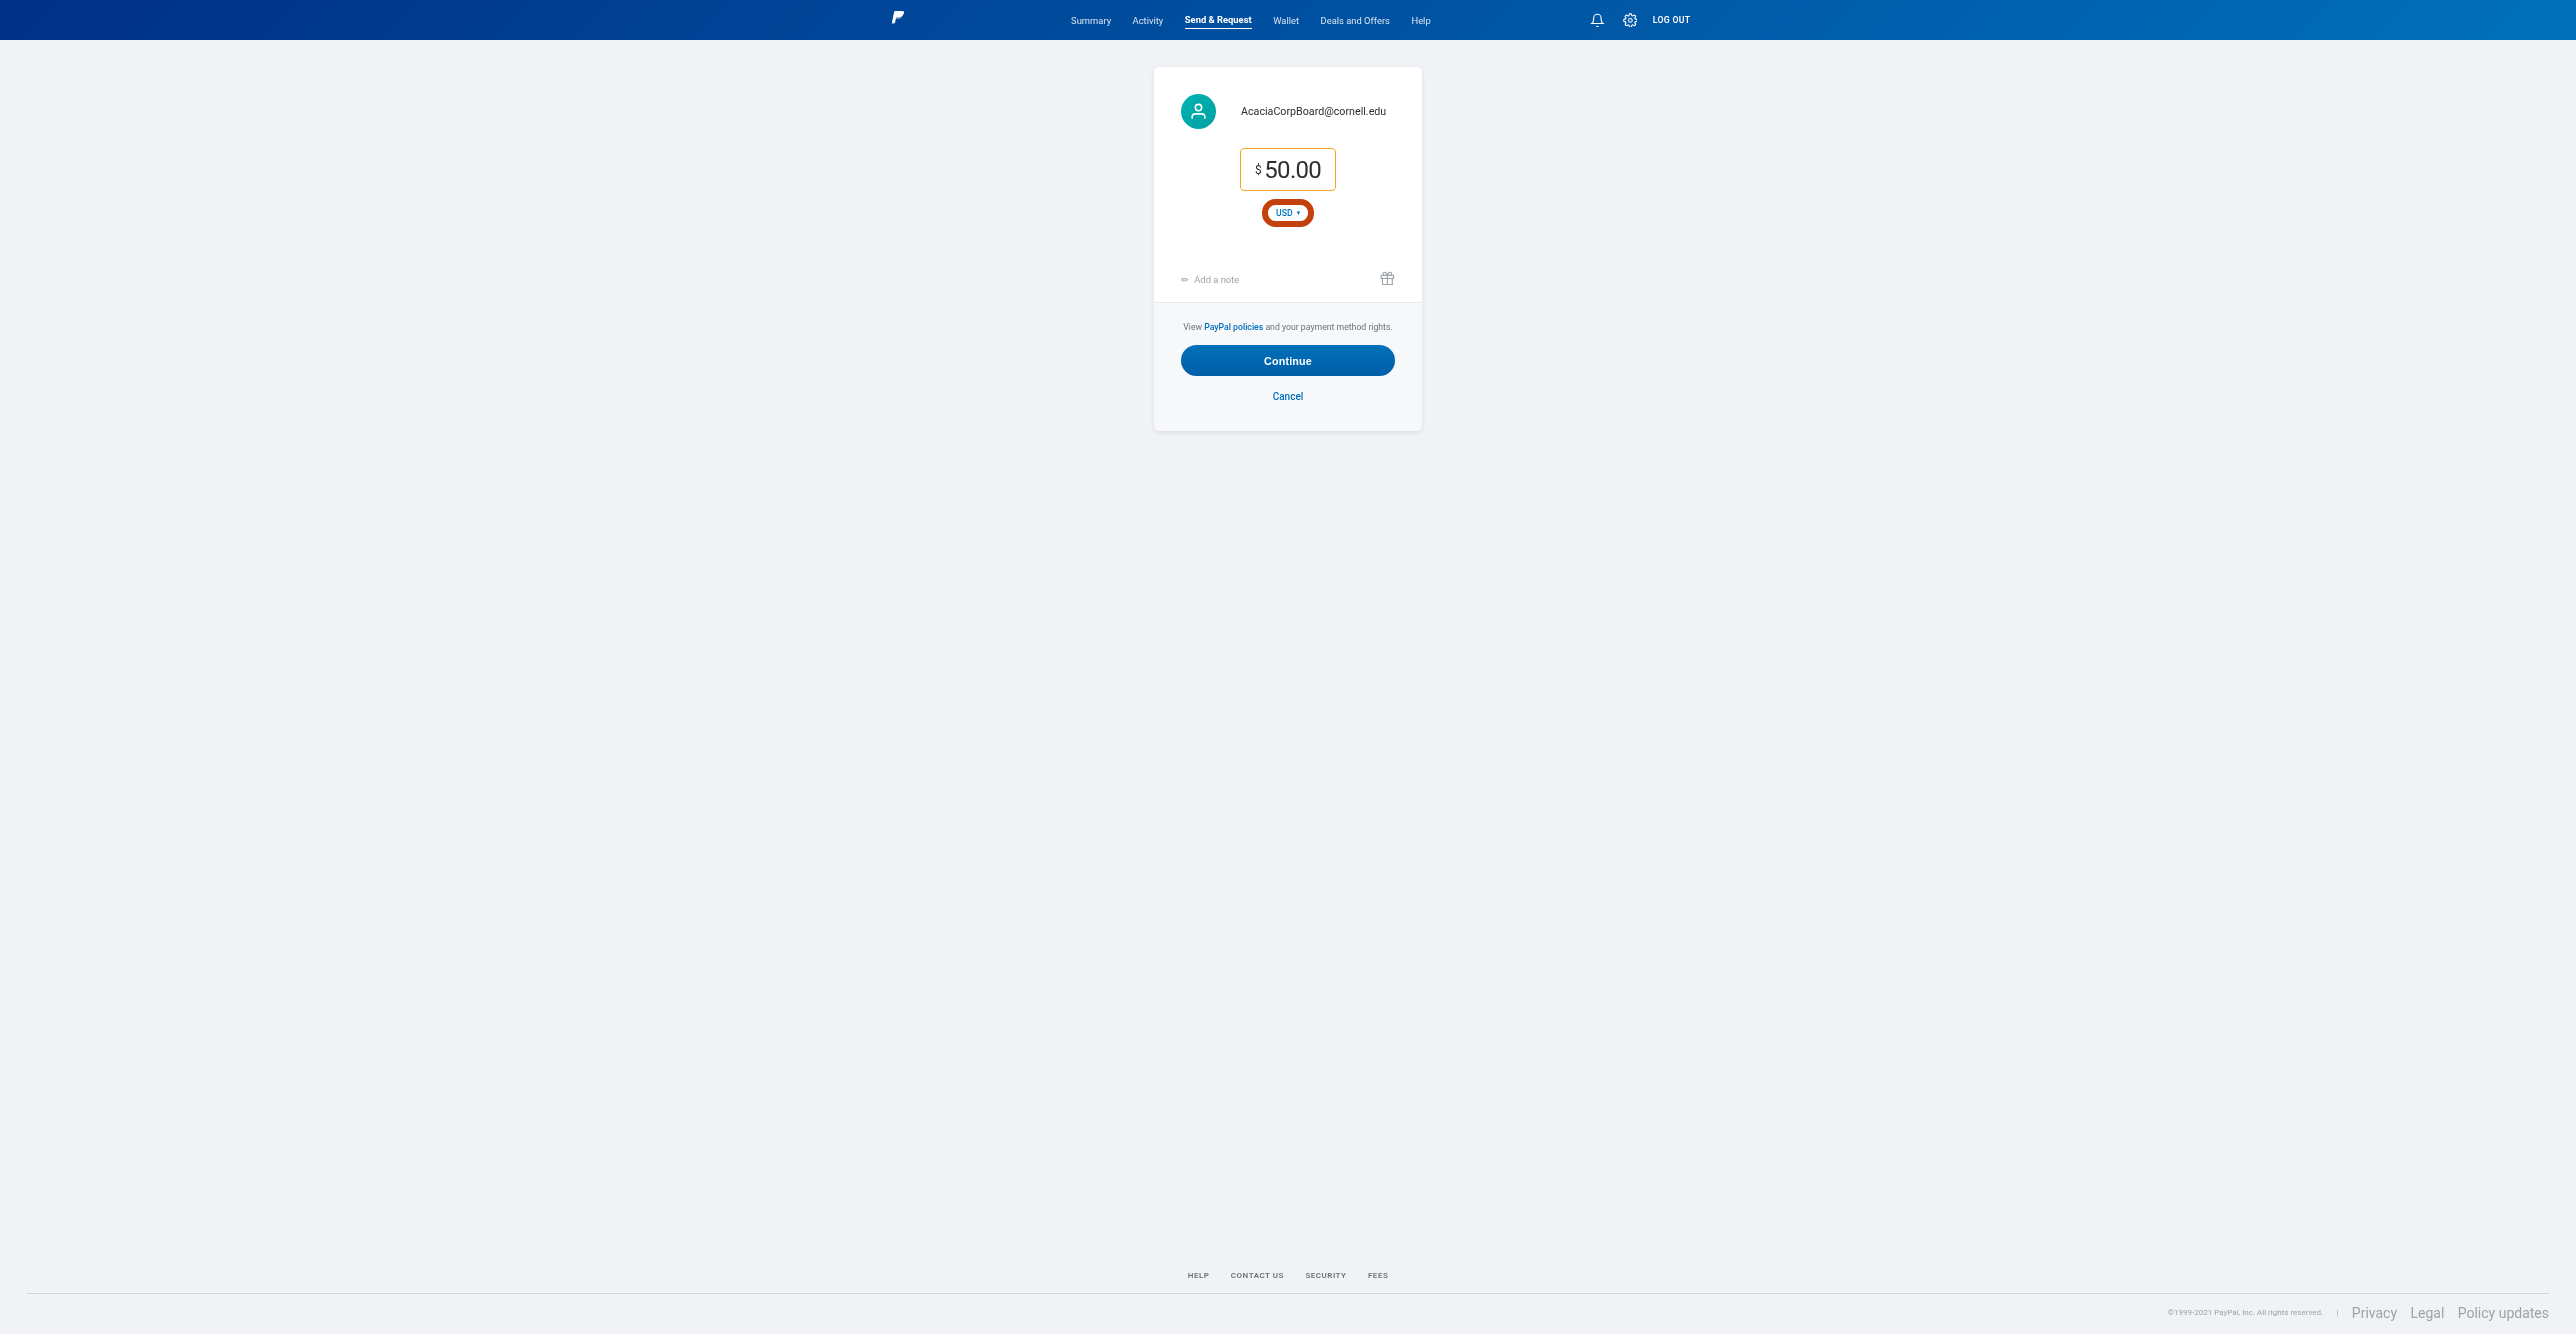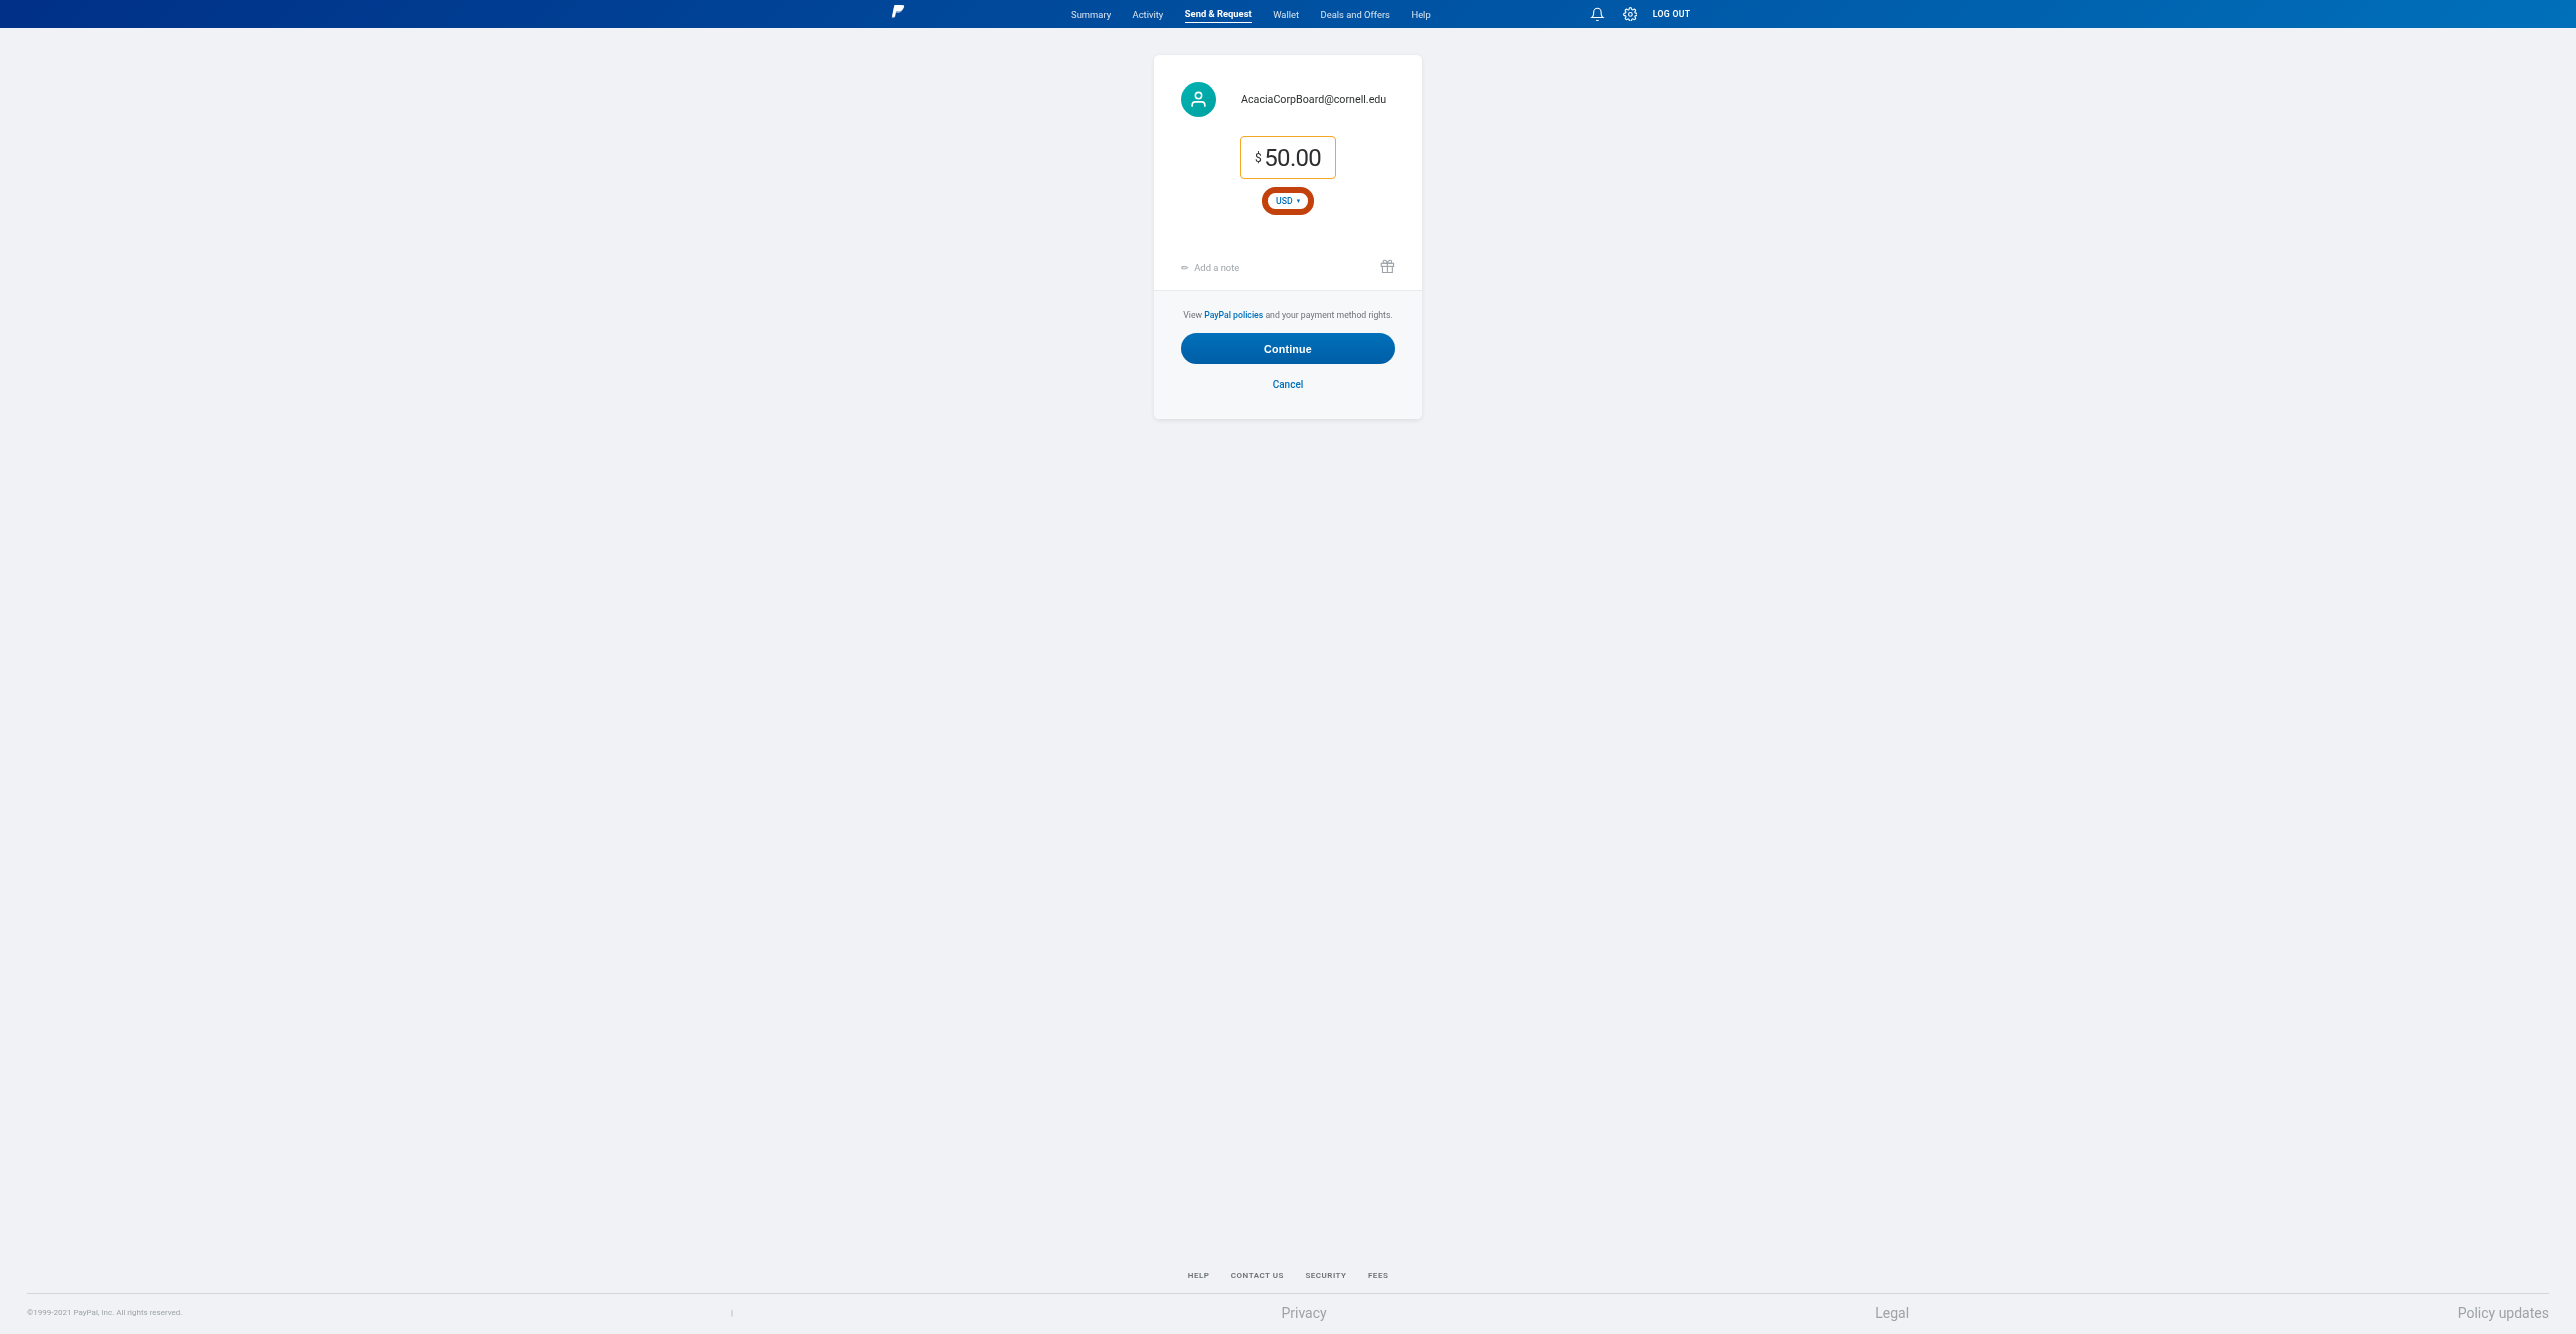--- a/index.html
+++ b/index.html
@@ -16,21 +16,21 @@
       flex-direction: column;
     }
 
     
     .header {
       background: linear-gradient(135deg, #003087 0%, #0070ba 100%);
       display: flex;
       align-items: center;
       justify-content: center;
       padding: 4px 27px;
-      height: 28px;
+      height: 40px;
       position: relative;
     }
 
     .header-inner {
       display: flex;
       align-items: center;
       gap: 27px;
       max-width: 805px;
       width: 100%;
     }
@@ -306,21 +306,21 @@
 
     .footer-divider {
       height: 0.7px;
       background: #d0d5d9;
       margin-bottom: 10.7px;
     }
 
     .footer-bottom {
       display: flex;
       align-items: center;
-      justify-content: space-between;
+      justify-content: flex-end;
       gap: 13.4px;
     }
 
     .footer-copyright {
       color: #9da3a8;
       font-size: 8px;
     }
 
     .footer-separator {
       color: #9da3a8;

